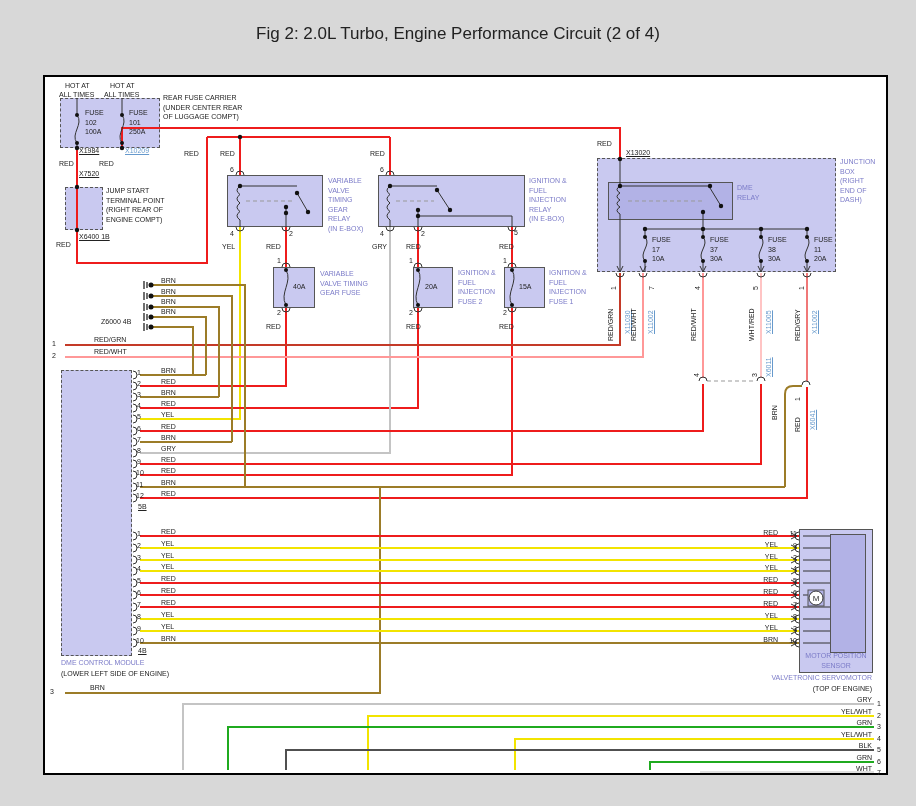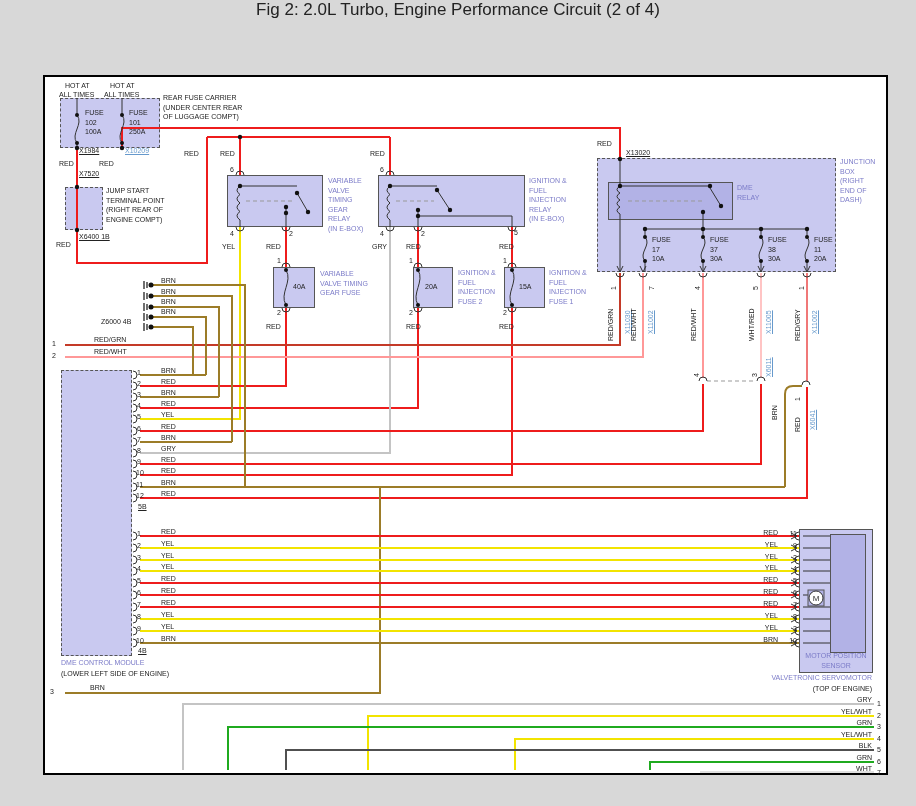--- a/index.html
+++ b/index.html
@@ -1,17 +1,17 @@
 <!DOCTYPE html>
 <html><head>
 <meta charset="utf-8">
 <style>
   html,body{margin:0;padding:0;}
   body{width:916px;height:806px;background:#d8d8d8;font-family:"Liberation Sans",sans-serif;position:relative;overflow:hidden;}
-  #hdr{position:absolute;left:0;top:0;width:916px;height:44px;display:flex;align-items:flex-start;justify-content:center;}
+  #hdr{position:absolute;left:0;top:0;width:916px;height:44px;display:flex;align-items:flex-end;justify-content:center;}
   #hdr .t{font-size:17px;color:#222;}
   #frame{position:absolute;background:#fff;border:2px solid #000;}
   #diagram{position:absolute;left:0;top:0;width:916px;height:806px;}
   .dbox{position:absolute;background:#c9c9f0;border:1px solid #555;box-sizing:border-box;}
   .dbox.dashed{border:1px dashed #555;}
   .dbox.dk{background:#b2b2e6;}
   .lbl{position:absolute;font-size:7px;line-height:9.5px;color:#222;white-space:pre;}
   .lbl.b{color:#7b7bc8;}
   .lbl.l{color:#6699cc;text-decoration:underline;}
   .lbl.ku{text-decoration:underline;}

